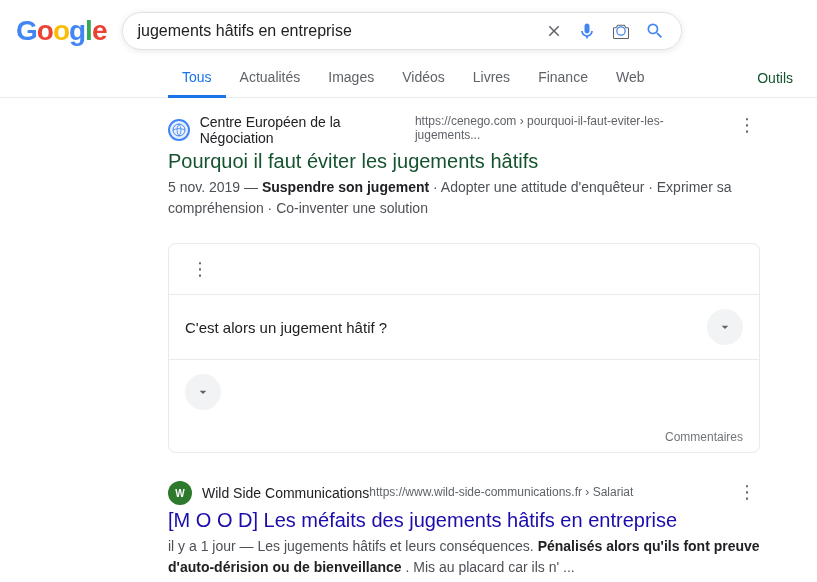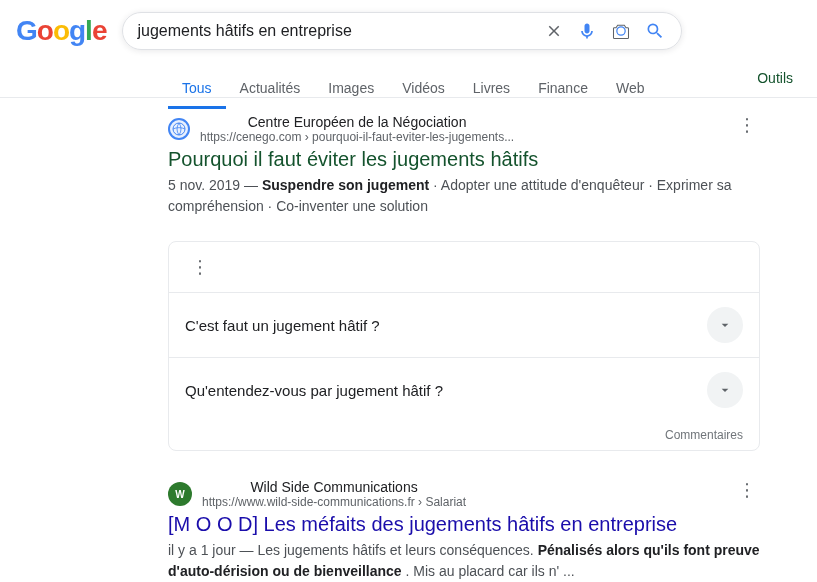--- a/index.html
+++ b/index.html
@@ -75,21 +75,21 @@
       gap: 0;
     }
     .nav-tab {
       padding: 10px 14px;
       font-size: 14px;
       color: #5f6368;
       cursor: pointer;
       white-space: nowrap;
       border-bottom: 3px solid transparent;
       position: relative;
-      top: 12px;
+      top: 1px;
     }
     .nav-tab.active {
       color: #1a73e8;
       border-bottom: 3px solid #1a73e8;
     }
     .nav-tools {
       margin-left: auto;
       padding: 10px 24px;
       font-size: 14px;
       color: #14532d;
@@ -117,22 +117,21 @@
       height: 22px;
       border-radius: 50%;
       border: 2px solid #4285F4;
       background: #e8f0fe;
       display: flex;
       align-items: center;
       justify-content: center;
     }
     .source-info {
       display: flex;
-      flex-direction: column;
-      align-items: center;
+      flex-direction: row;
     }
     .source-name {
       font-size: 14px;
       color: #202124;
     }
     .source-url {
       font-size: 12px;
       color: #5f6368;
     }
     .result-menu {
@@ -315,29 +314,28 @@
       <b>Suspendre son jugement</b>
       <span> · Adopter une attitude d'enquêteur · Exprimer sa compréhension · Co-inventer une solution</span>
     </div>
   </div>
 
   <div class="paa-section">
     <div class="paa-header">
       <span class="menu-dots">⋮</span>
     </div>
     <div class="paa-item">
-      <span class="paa-question">C'est faut un jugement hâtif ?</span>
+      <span class="paa-question">C'est alors un jugement hâtif ?</span>
       <div class="paa-chevron">
         <svg viewBox="0 0 24 24" fill="#5f6368">
           <path d="M7 10l5 5 5-5z"></path>
         </svg>
       </div>
     </div>
     <div class="paa-item">
-      <span class="paa-question">Qu'entendez-vous par jugement hâtif ?</span>
       <div class="paa-chevron">
         <svg viewBox="0 0 24 24" fill="#5f6368">
           <path d="M7 10l5 5 5-5z"></path>
         </svg>
       </div>
     </div>
     <div class="comments-row">
       <span>Commentaires</span>
     </div>
   </div>

